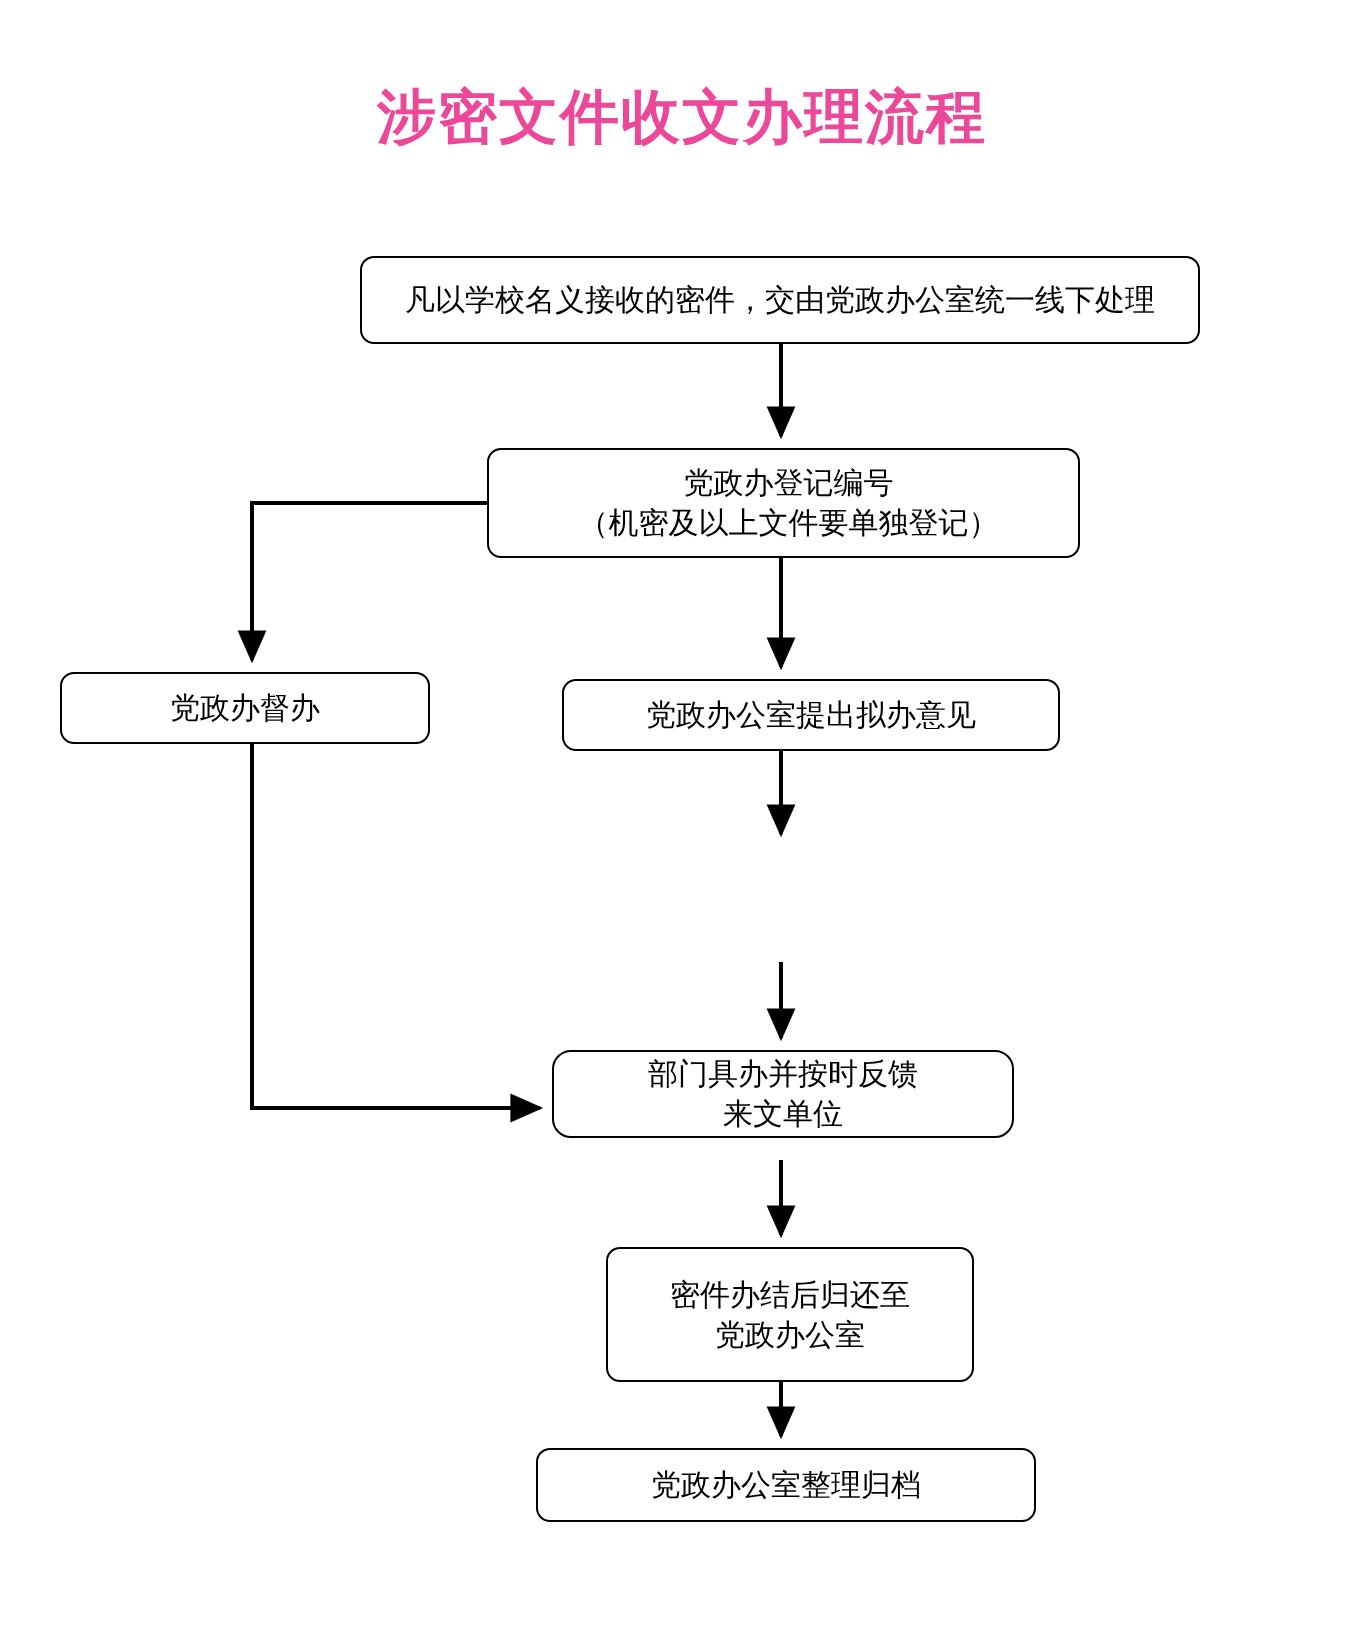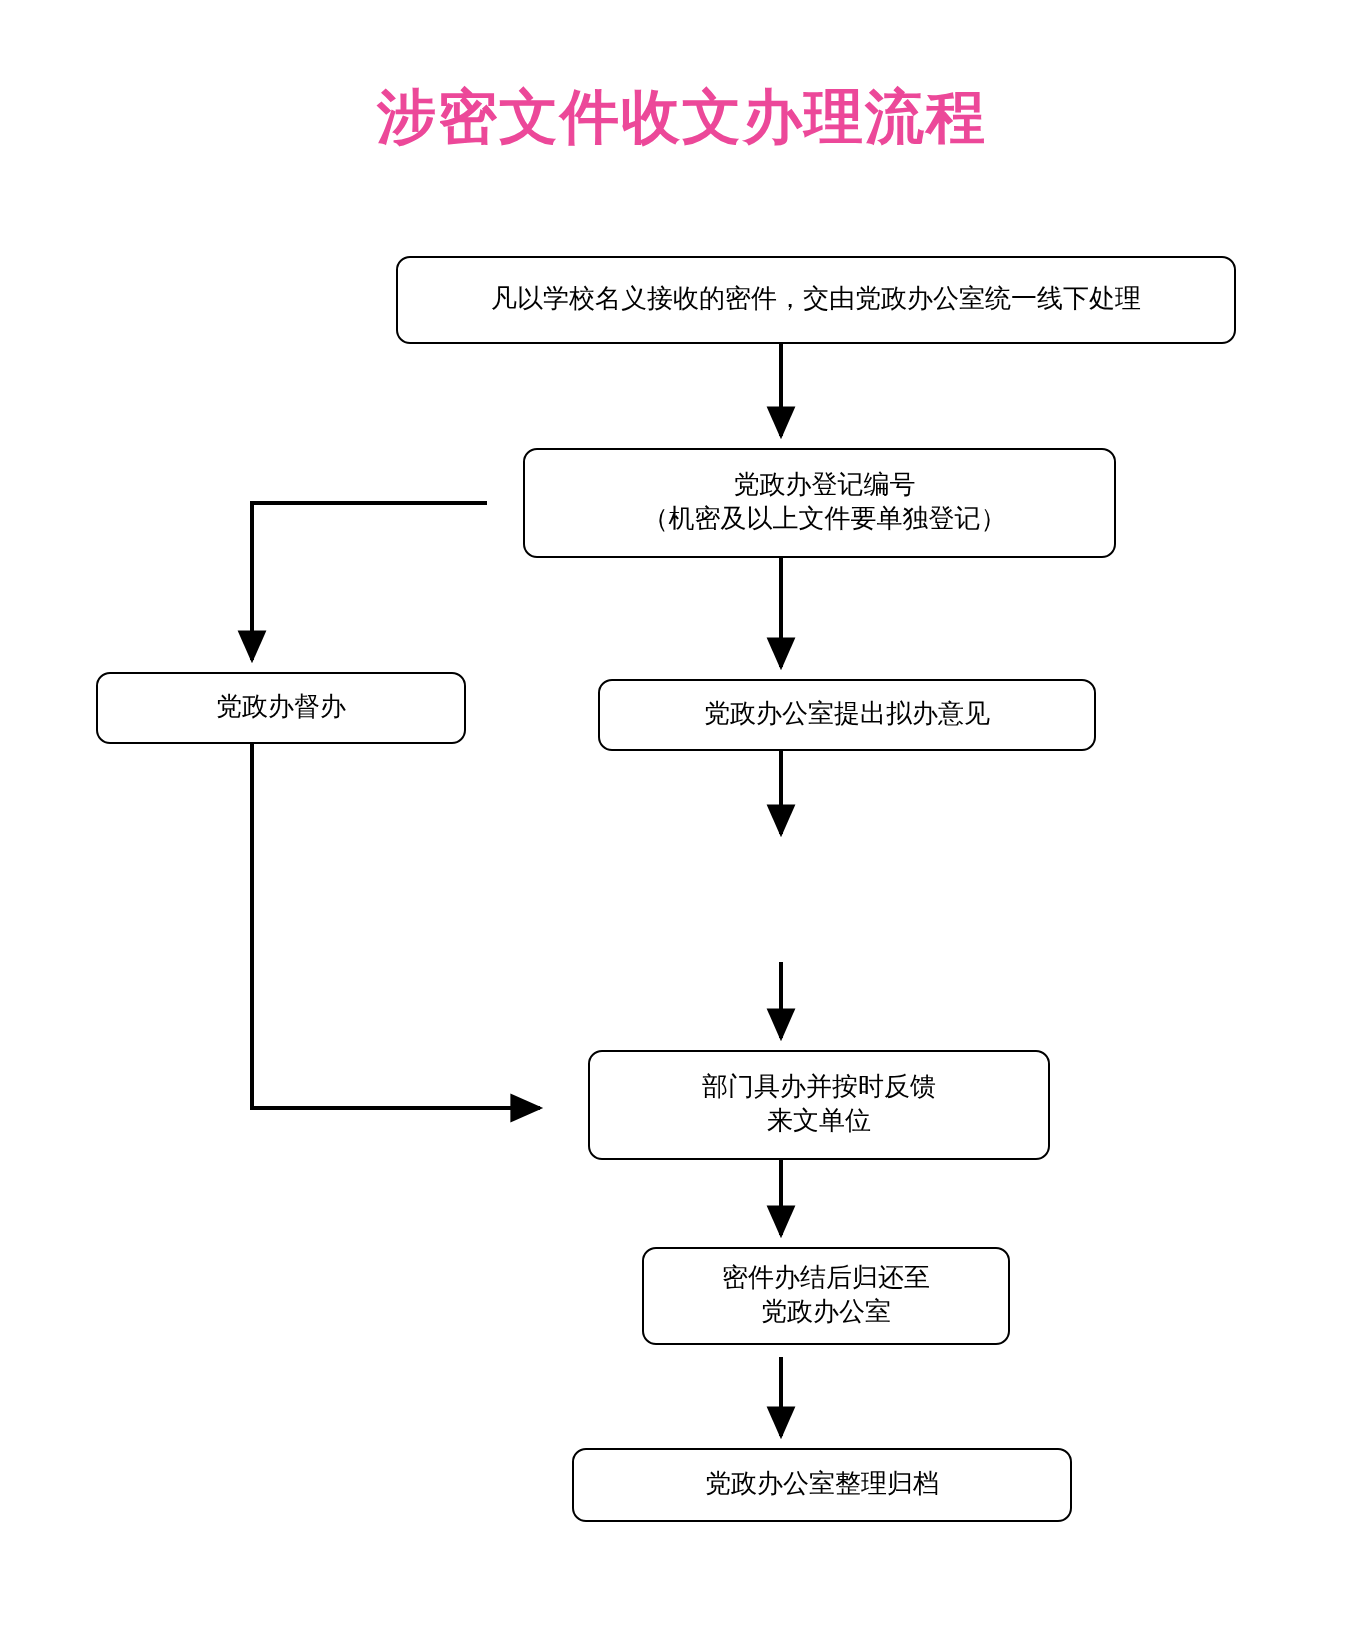--- a/index.html
+++ b/index.html
@@ -34,26 +34,25 @@
     position: absolute;
     box-sizing: border-box;
     border: 2.5px solid #000000;
     border-radius: 14px;
     background: #ffffff;
     display: flex;
     align-items: center;
     justify-content: center;
     text-align: center;
     color: #000000;
-    font-size: 26px;
+    font-size: 30px;
     line-height: 1.32;
-    font-family: Liberation Mono, monospace;
+    font-family: Liberation Serif, serif;
     white-space: pre-line;
     padding: 0 10px;
-    margin-left: 36px;
   }
   #svg-edges {
     position: absolute;
     left: 0;
     top: 0;
     width: 1364px;
     height: 1650px;
     pointer-events: none;
   }
 </style>
@@ -91,21 +90,21 @@
   <div class="node" style="left:360px; top:256px; width:840px; height:88px;">凡以学校名义接收的密件，交由党政办公室统一线下处理</div>
 
   <div class="node" style="left:487px; top:448px; width:593px; height:110px;padding-left:20px;">党政办登记编号
 （机密及以上文件要单独登记）</div>
 
   <div class="node" style="left:60px; top:672px; width:370px; height:72px;text-align:right;">党政办督办</div>
 
   <div class="node" style="left:562px; top:679px; width:498px; height:72px;">党政办公室提出拟办意见</div>
 
 
-  <div class="node" style="left:552px; top:1050px; width:462px; height:110px;">部门具办并按时反馈
+  <div class="node" style="left:552px; top:1050px; width:462px; height:88px;border-radius:19px;">部门具办并按时反馈
 来文单位</div>
 
-  <div class="node" style="left:606px; top:1247px; width:368px; height:98px;">密件办结后归还至
+  <div class="node" style="left:606px; top:1247px; width:368px; height:135px;">密件办结后归还至
 党政办公室</div>
 
   <div class="node" style="left:536px; top:1448px; width:500px; height:74px;">党政办公室整理归档</div>
 
 </div>
 
 </body></html>

